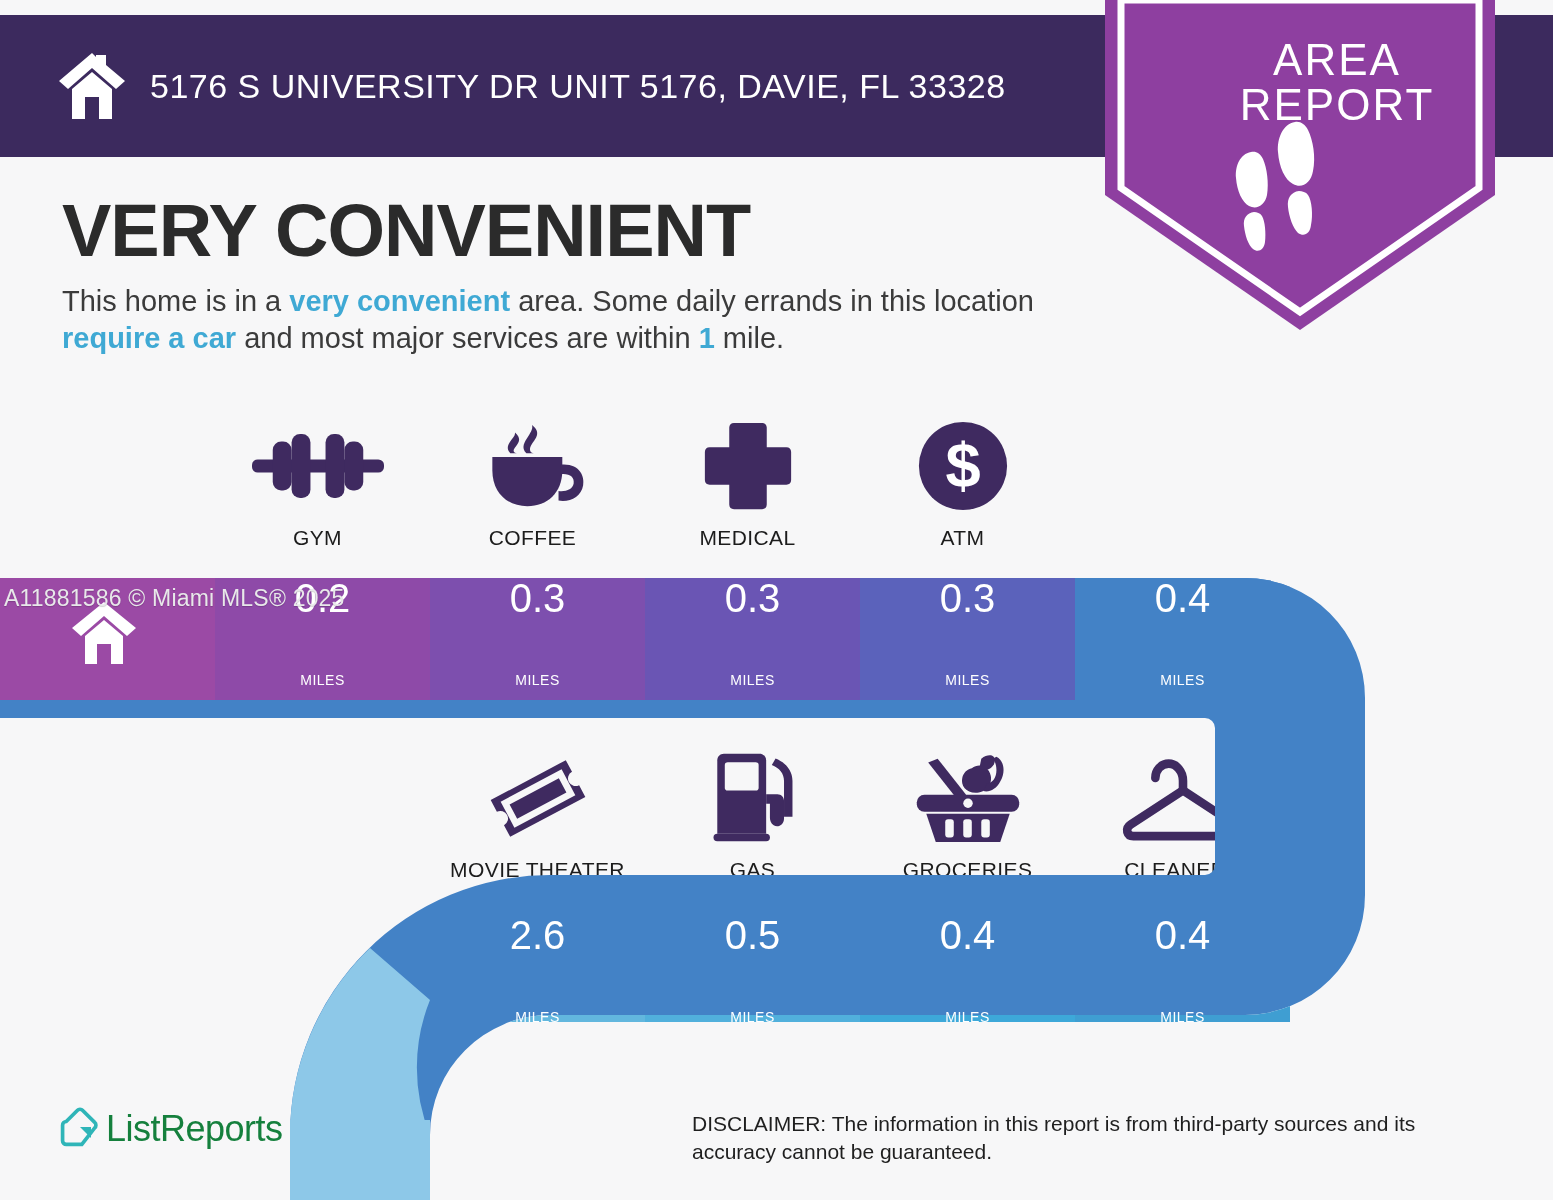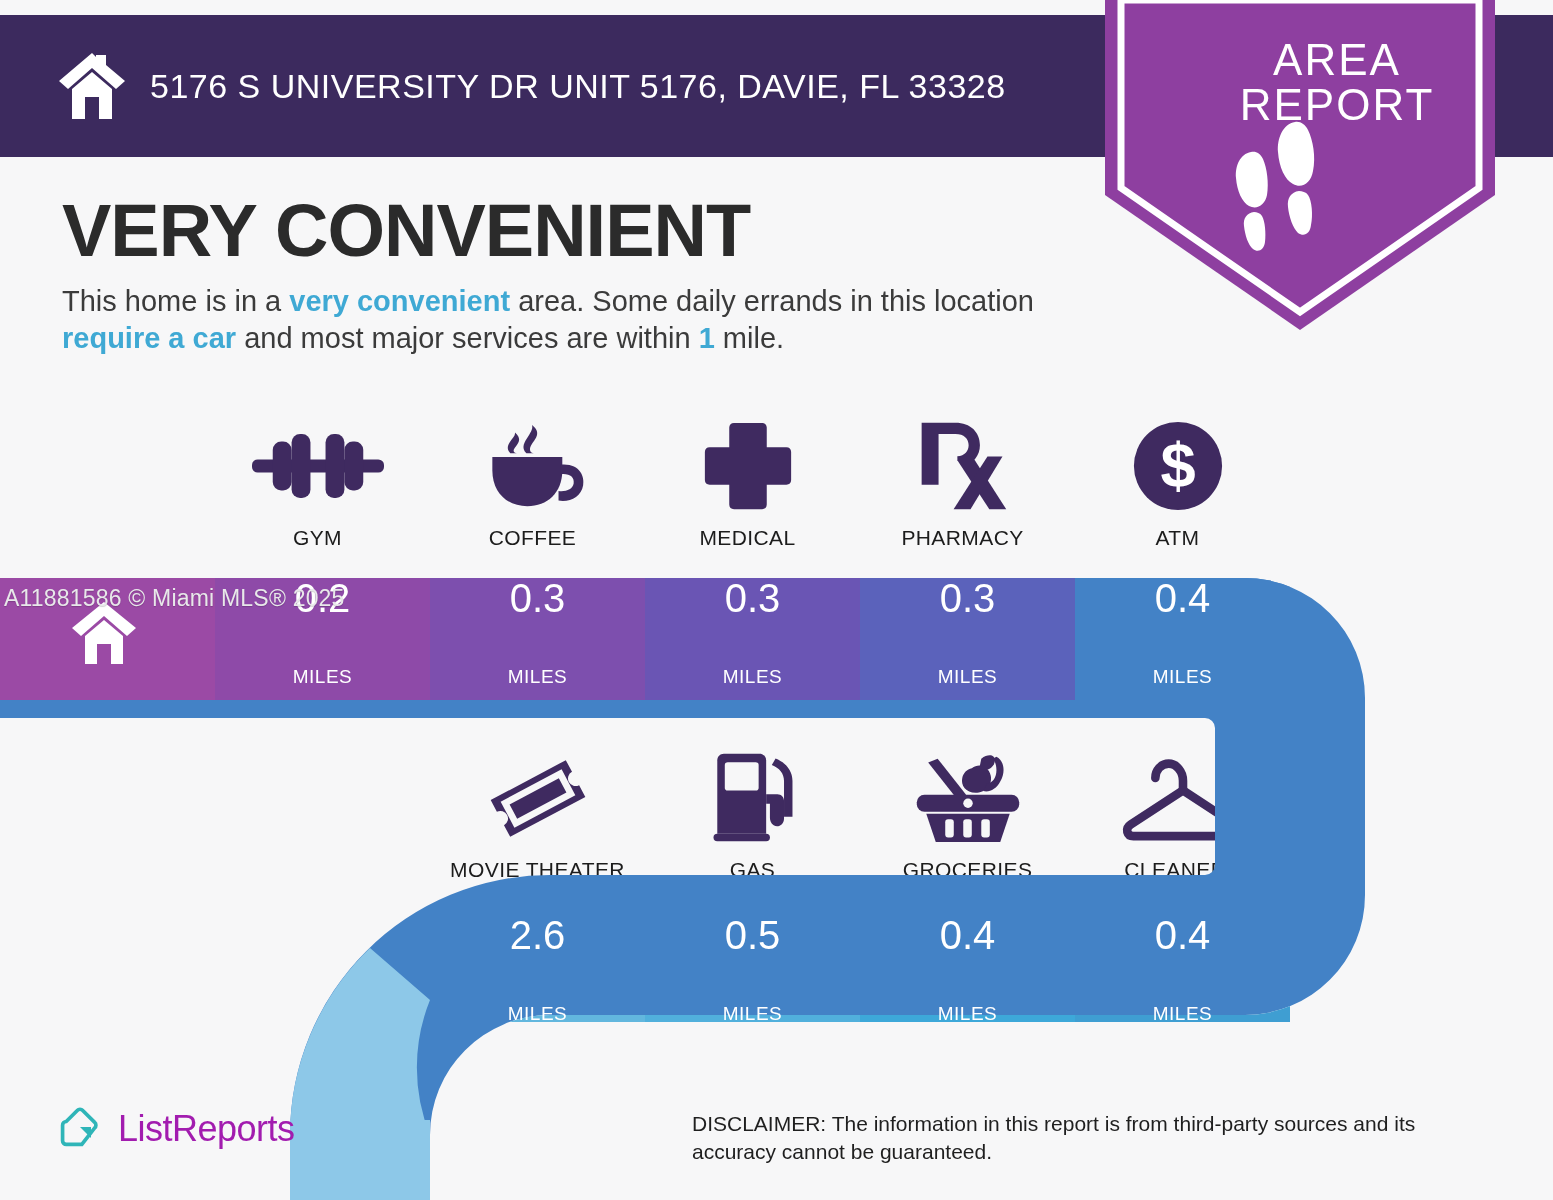--- a/index.html
+++ b/index.html
@@ -61,36 +61,36 @@
   
   #ribbon-svg{position:absolute;left:0;top:560px;width:1553px;height:640px;}
   .bar-row{position:absolute;left:0;width:1553px;height:110px;display:flex;}
   #bar-row-1{top:578px;padding-left:215px;}
   #bar-row-2{top:915px;padding-left:430px;}
   .bar-cell{
     width:215px;display:flex;flex-direction:column;
     align-items:center;justify-content:space-between;color:#ffffff;
   }
   .bar-value{font-size:40px;line-height:1;font-weight:400;}
-  .bar-unit{font-size:19px;margin-top:2px;letter-spacing:.5px;}
+  .bar-unit{font-size:14px;margin-top:2px;letter-spacing:.5px;}
   #ribbon-home-icon{
     position:absolute;left:70px;top:600px;width:68px;height:66px;z-index:3;
   }
   
   #mls-watermark{
     position:absolute;left:4px;top:585px;z-index:5;
     font-size:23px;color:#e8e8ea;letter-spacing:.2px;white-space:nowrap;
     text-shadow:0 1px 1px rgba(0,0,0,.18);
   }
   
   #listreports-logo{
     position:absolute;left:58px;top:1105px;display:flex;align-items:center;z-index:4;
   }
   #listreports-logo .lr-name{
-    margin-left:16px;font-size:36px;color:#a21caf;letter-spacing:-.5px;
+    margin-left:4px;font-size:36px;color:#15803d;letter-spacing:-.5px;
   }
   #disclaimer{
     position:absolute;left:692px;top:1110px;width:810px;
     font-size:21px;line-height:1.32;color:#1f1f1f;z-index:4;
   }
   #disclaimer b{font-weight:normal;}
 </style>
 </head>
 <body>
 
@@ -154,32 +154,20 @@
     </div>
     <div class="icon-label">COFFEE</div>
   </div>
   <div class="icon-cell">
     <div class="icon-art">
       <svg viewBox="0 0 96 96" width="90" height="90">
         <path d="M33 2 L63 2 C66 2 68 4 68 7 L68 28 L89 28 C92 28 94 30 94 33 L94 63 C94 66 92 68 89 68 L68 68 L68 89 C68 92 66 94 63 94 L33 94 C30 94 28 92 28 89 L28 68 L7 68 C4 68 2 66 2 63 L2 33 C2 30 4 28 7 28 L28 28 L28 7 C28 4 30 2 33 2 Z" fill="#3f2a60"></path>
       </svg>
     </div>
     <div class="icon-label">MEDICAL</div>
-  </div>
-  <div class="icon-cell">
-    <div class="icon-art">
-      <svg viewBox="0 0 100 100" width="94" height="94">
-        <g fill="#3f2a60">
-          <path d="M6 4 L42 4 C58 4 68 14 68 28 C68 39 61 47 51 50 L44 40 C52 39 56 34 56 28 C56 21 51 16 42 16 L24 16 L24 70 L6 70 Z"></path>
-          <path d="M44 40 L60 40 L96 96 L78 96 L44 44 Z"></path>
-          <path d="M92 40 L76 40 L40 96 L58 96 Z"></path>
-        </g>
-      </svg>
-    </div>
-    <div class="icon-label">PHARMACY</div>
   </div>
   <div class="icon-cell">
     <div class="icon-art">
       <svg viewBox="0 0 96 96" width="92" height="92">
         <circle cx="48" cy="48" r="46" fill="#3f2a60"></circle>
         <text x="48" y="70" font-family="Liberation Sans, sans-serif" font-size="66" font-weight="bold" fill="#ffffff" text-anchor="middle">$</text>
       </svg>
     </div>
     <div class="icon-label">ATM</div>
   </div>

